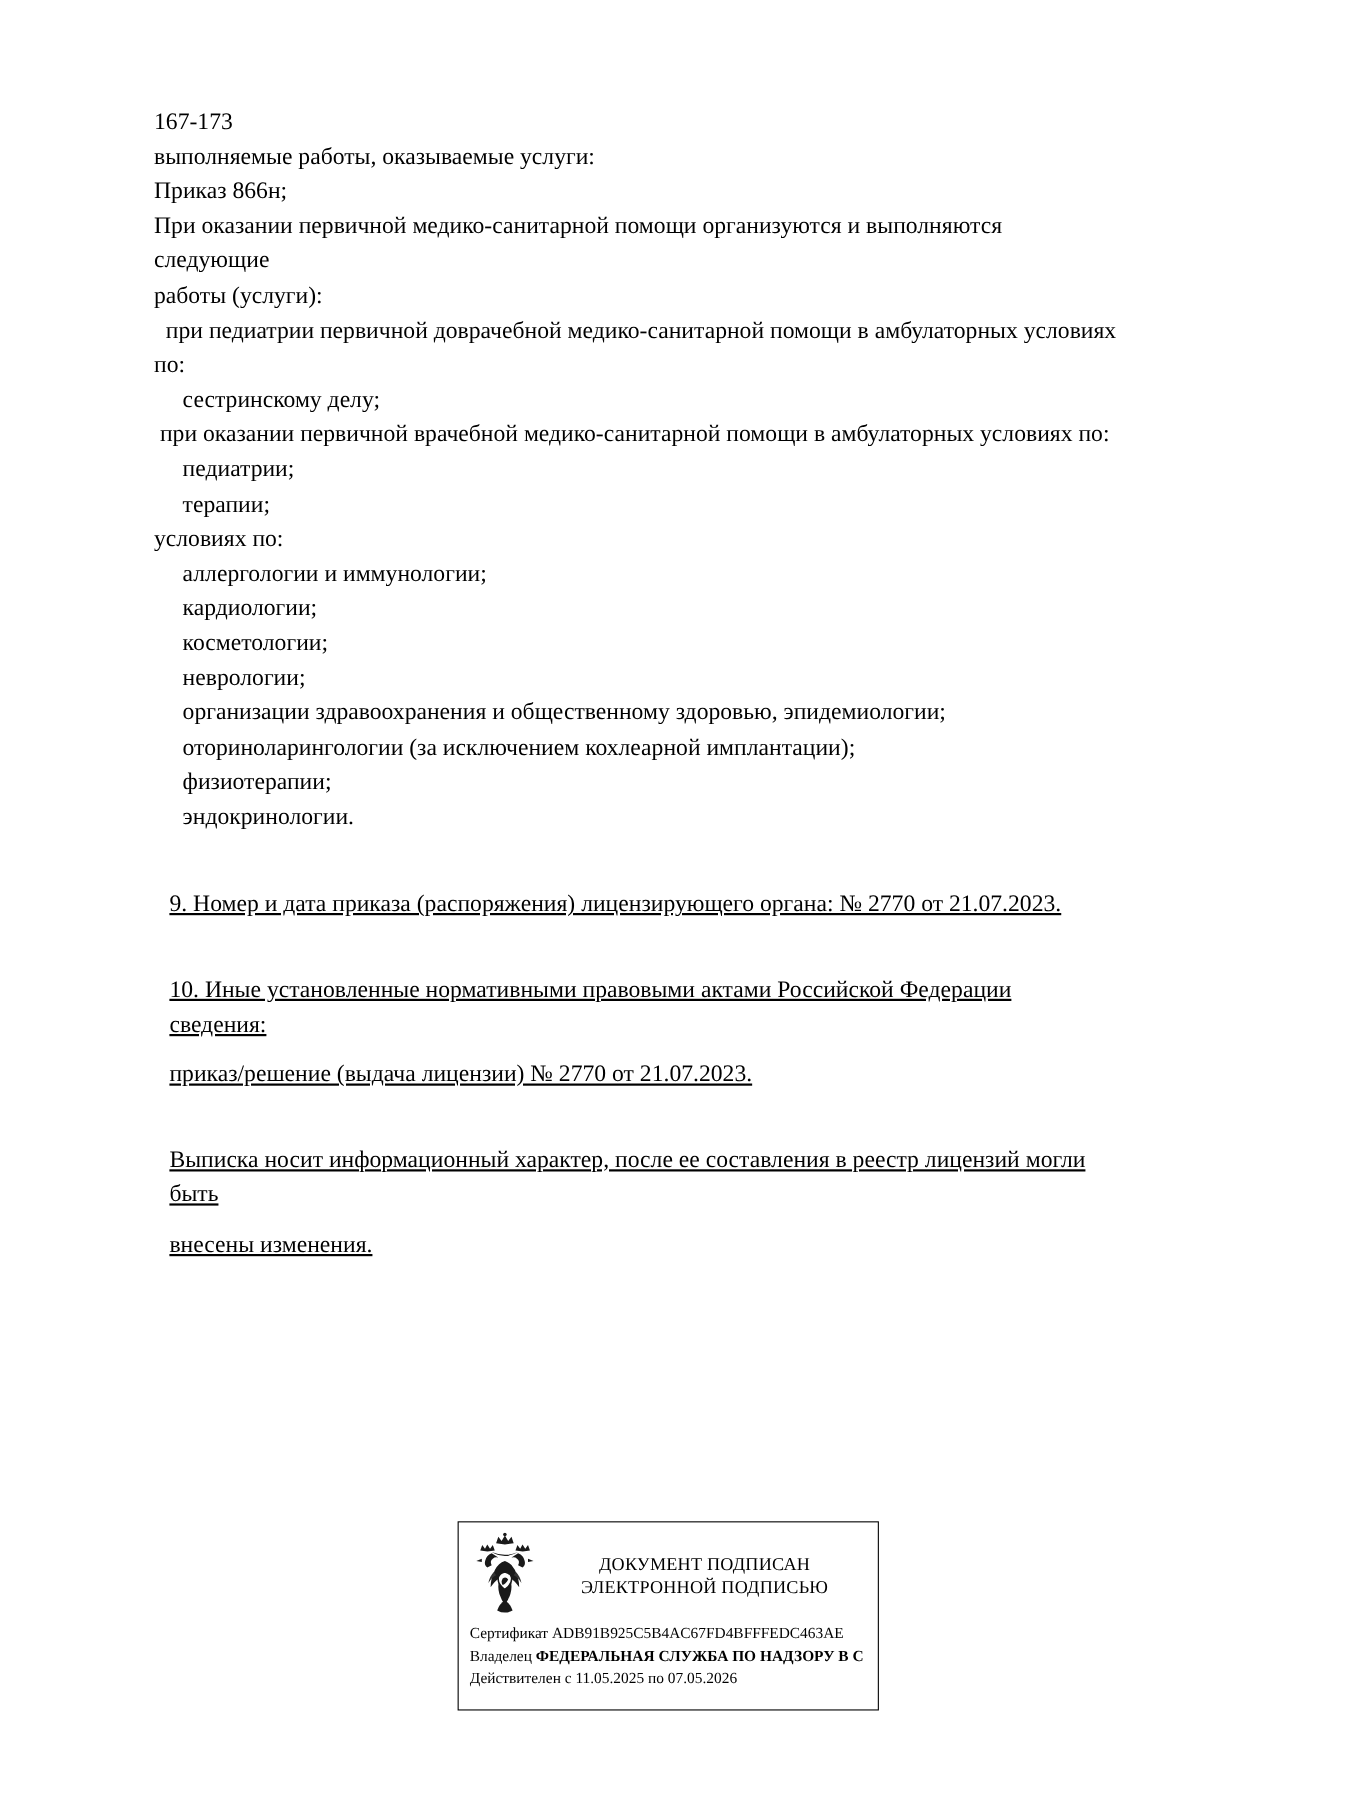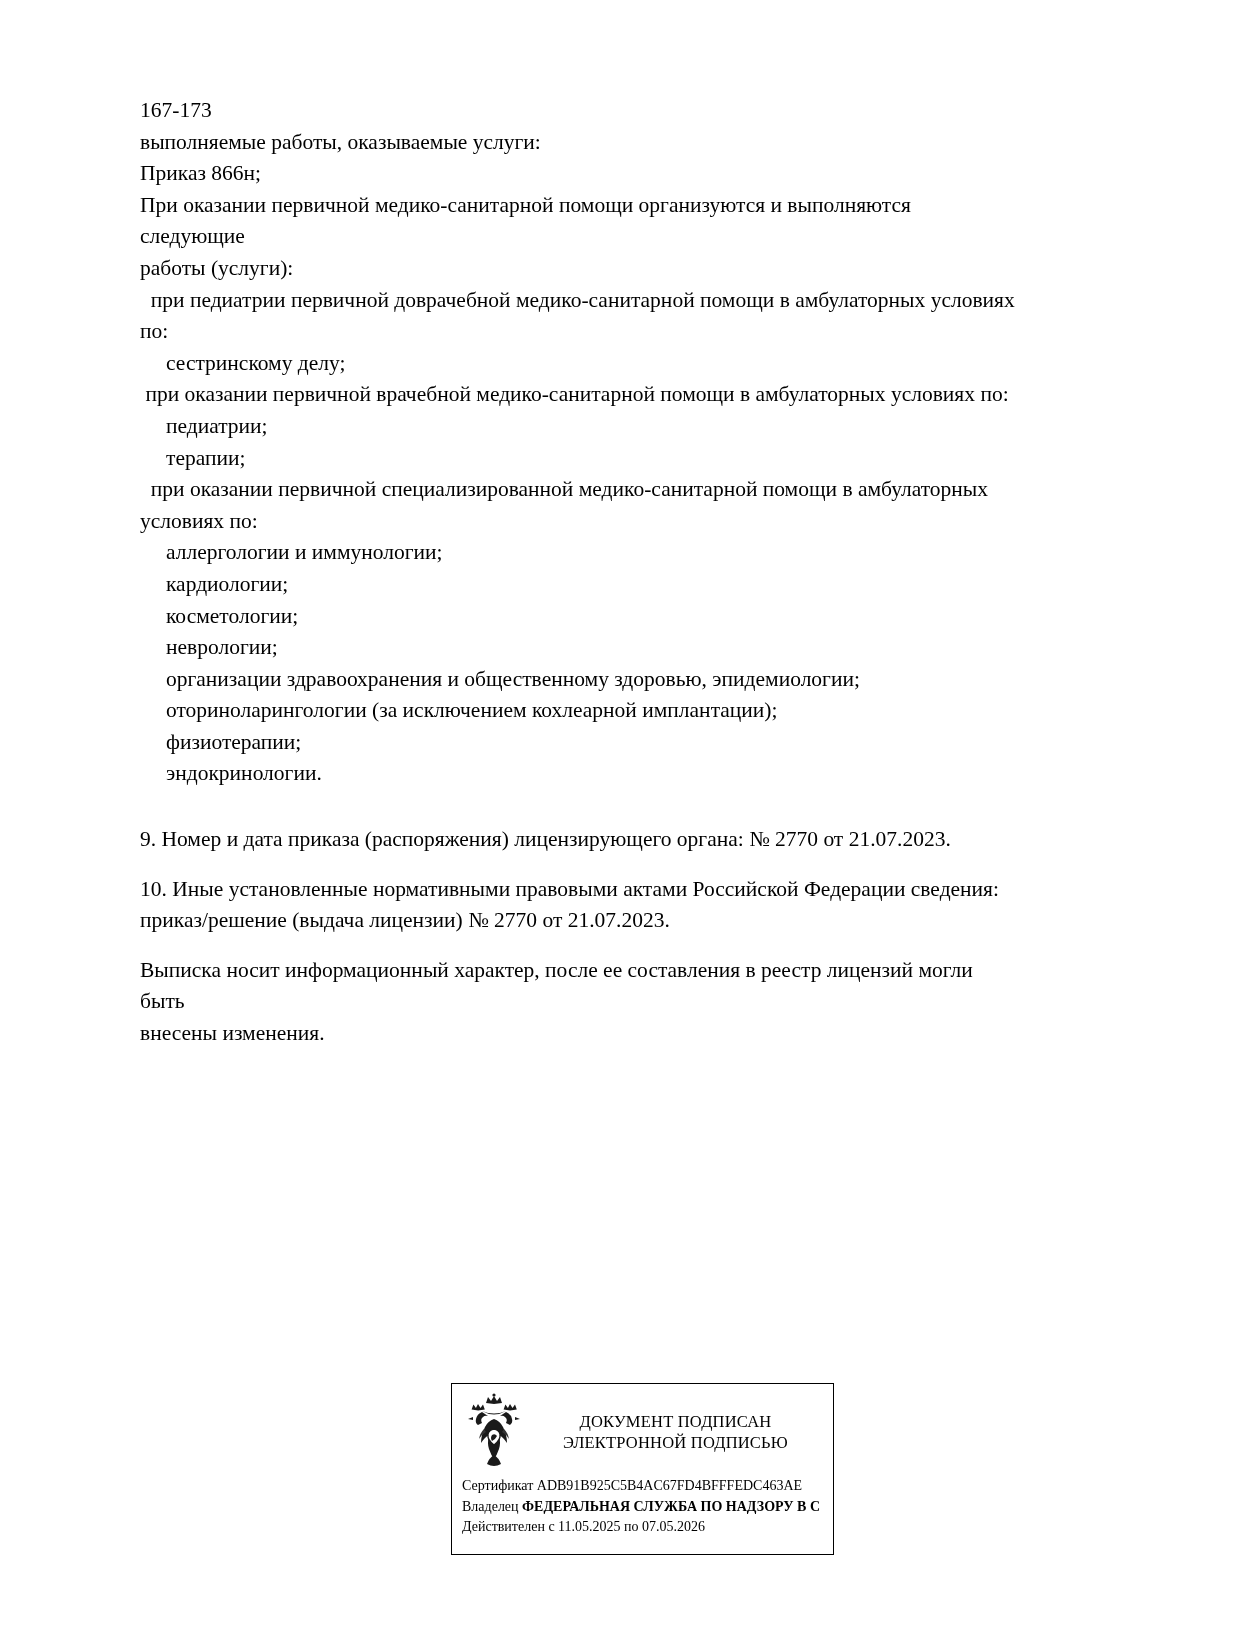--- a/index.html
+++ b/index.html
@@ -27,34 +27,35 @@
   .doc-body {
     font-size: 21.5px;
     line-height: 1.47;
   }
   .line {
     white-space: pre-wrap;
   }
   .indent-1 { padding-left: 0; }
   .indent-3 { padding-left: 26px; }
   .para {
-    margin: 0;
+    margin: 14px;
     font-size: 21.5px;
     line-height: 1.47;
+    text-decoration: underline;
   }
   .para + .para {
     margin-top: 0;
   }
   .spacer-sm { height: 18px; }
   .spacer-md { height: 34px; }
 
   
   .signature-stamp {
     position: absolute;
-    left: 451px;
+    left: 416px;
     top: 1383px;
     width: 383px;
     height: 172px;
     border: 1.6px solid #000;
     box-sizing: border-box;
     background: #fff;
   }
   .stamp-top {
     display: flex;
     flex-direction: row;
@@ -103,21 +104,20 @@
         <div class="line indent-1">выполняемые работы, оказываемые услуги:</div>
         <div class="line indent-1">Приказ 866н;</div>
         <div class="line indent-1">При оказании первичной медико-санитарной помощи организуются и выполняются следующие</div>
         <div class="line indent-1">работы (услуги):</div>
         <div class="line indent-1">  при педиатрии первичной доврачебной медико-санитарной помощи в амбулаторных условиях</div>
         <div class="line indent-1">по:</div>
         <div class="line indent-3">сестринскому делу;</div>
         <div class="line indent-1"> при оказании первичной врачебной медико-санитарной помощи в амбулаторных условиях по:</div>
         <div class="line indent-3">педиатрии;</div>
         <div class="line indent-3">терапии;</div>
-        <div class="line indent-1">  при оказании первичной специализированной медико-санитарной помощи в амбулаторных</div>
         <div class="line indent-1">условиях по:</div>
         <div class="line indent-3">аллергологии и иммунологии;</div>
         <div class="line indent-3">кардиологии;</div>
         <div class="line indent-3">косметологии;</div>
         <div class="line indent-3">неврологии;</div>
         <div class="line indent-3">организации здравоохранения и общественному здоровью, эпидемиологии;</div>
         <div class="line indent-3">оториноларингологии (за исключением кохлеарной имплантации);</div>
         <div class="line indent-3">физиотерапии;</div>
         <div class="line indent-3">эндокринологии.</div>
       </div>

